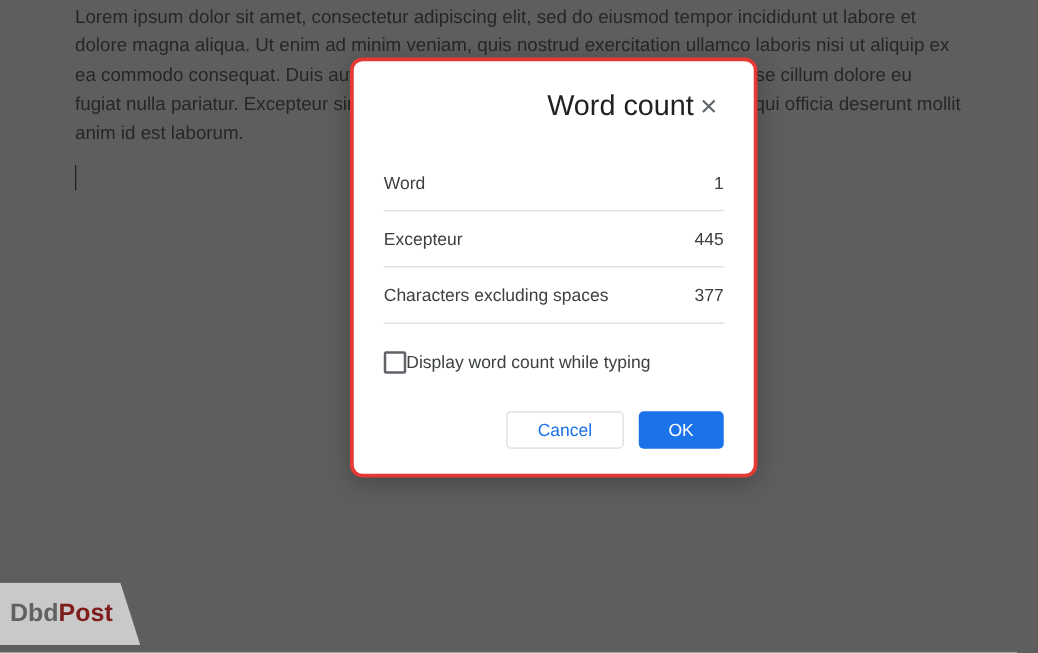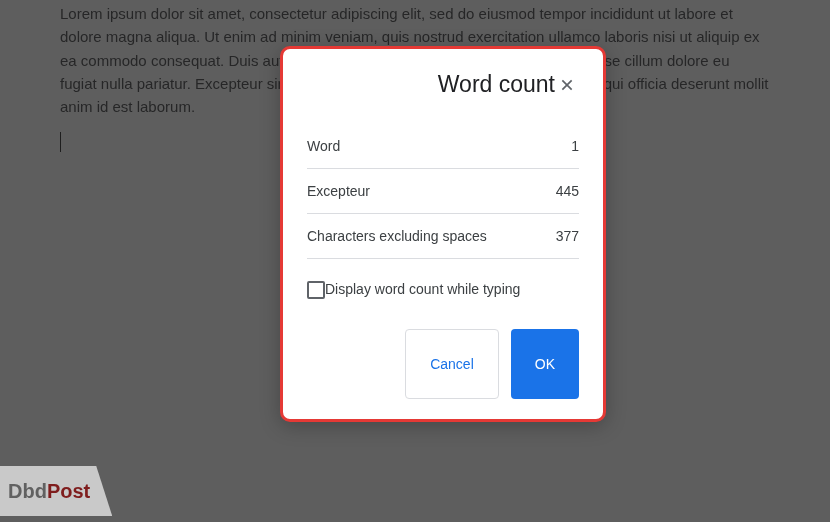--- a/index.html
+++ b/index.html
@@ -112,21 +112,21 @@
     }
     .dialog-footer {
       display: flex;
       justify-content: flex-end;
       gap: 12px;
     }
     .btn {
       font-family: 'Google Sans', Arial, sans-serif;
       font-size: 14px;
       font-weight: 500;
-      padding: 26px 24px;
+      padding: 6px 24px;
       border-radius: 4px;
       cursor: pointer;
       border: none;
     }
     .btn-cancel {
       background: #fff;
       color: #1a73e8;
       border: 1px solid #dadce0;
     }
     .btn-ok {

